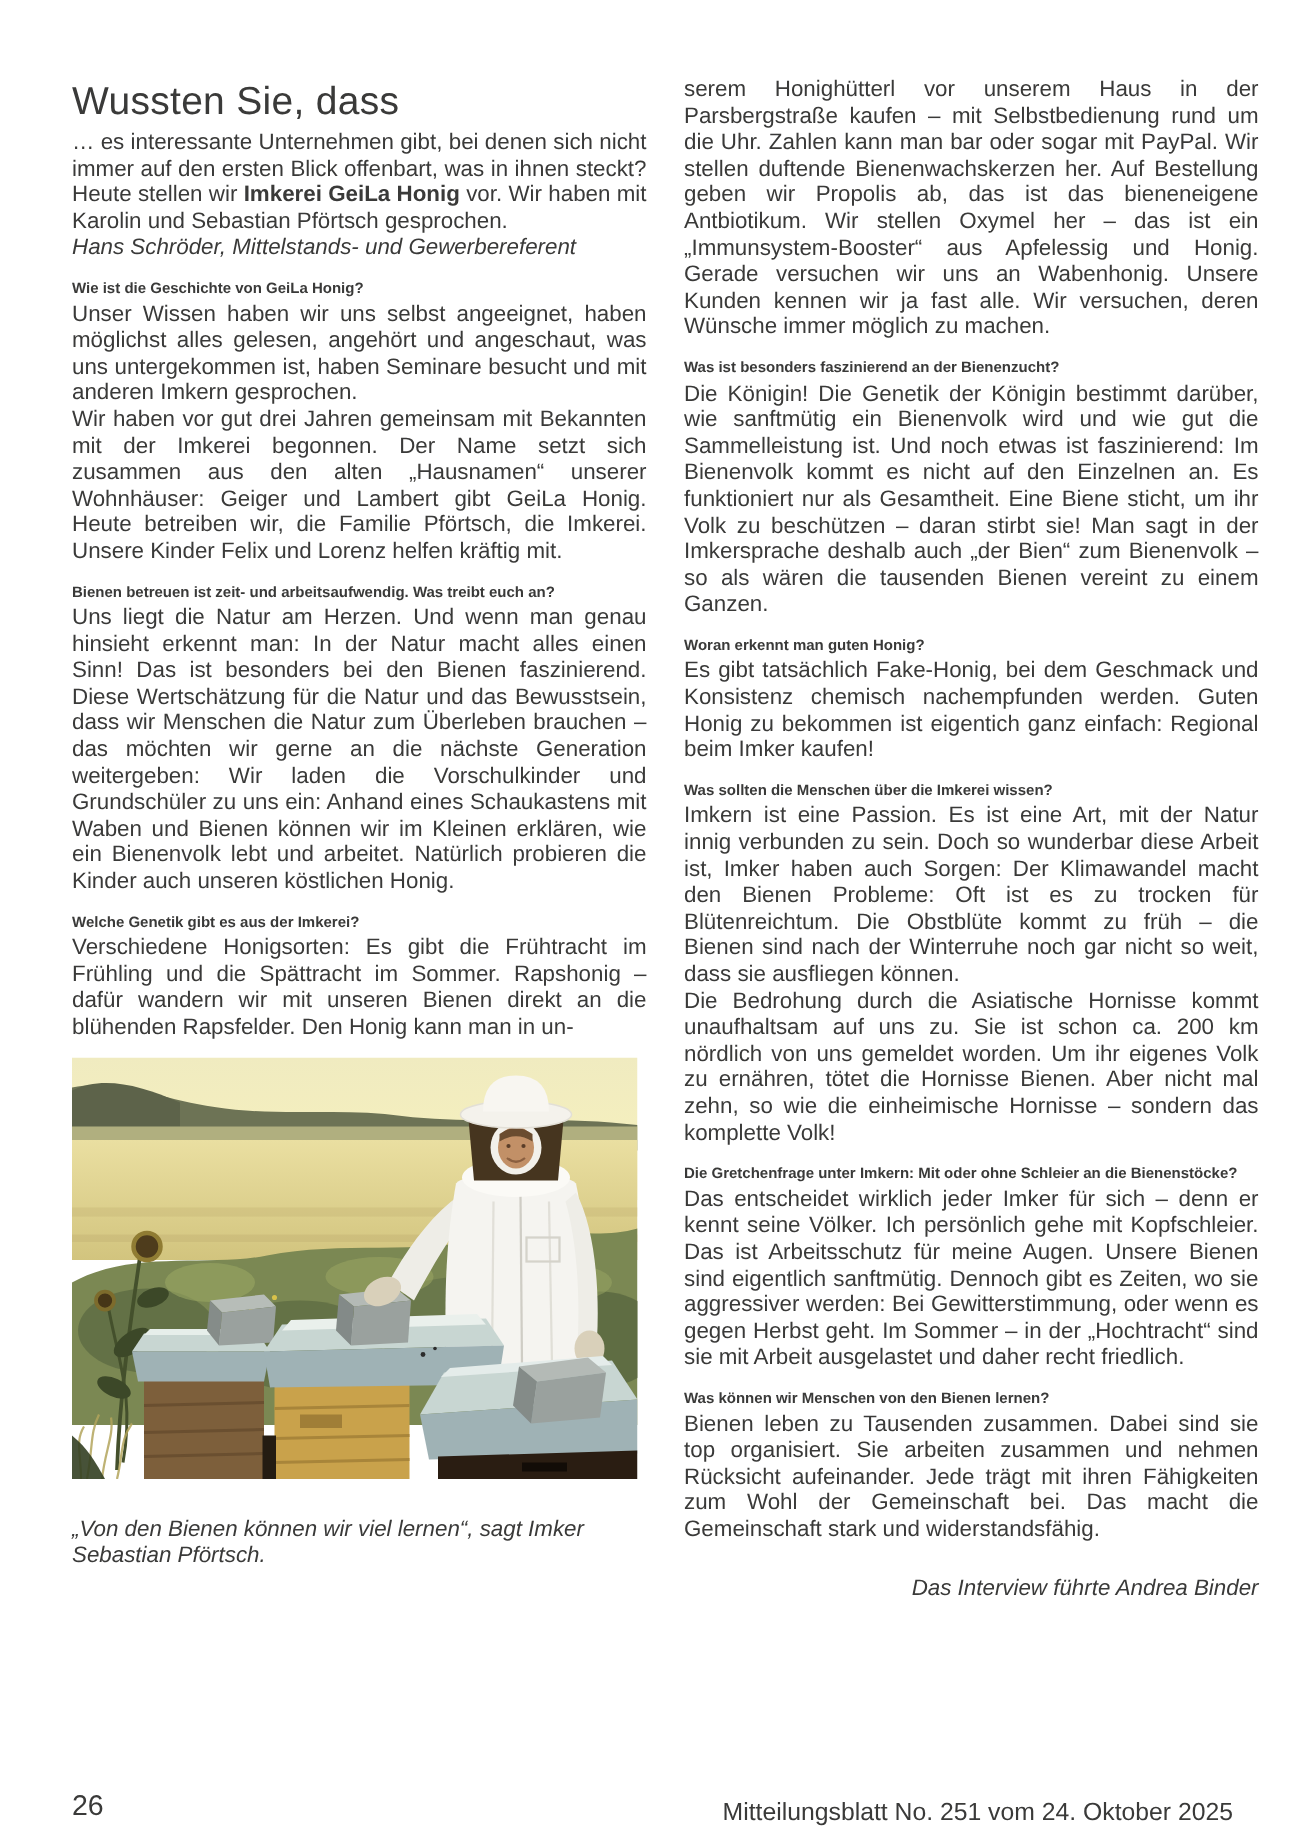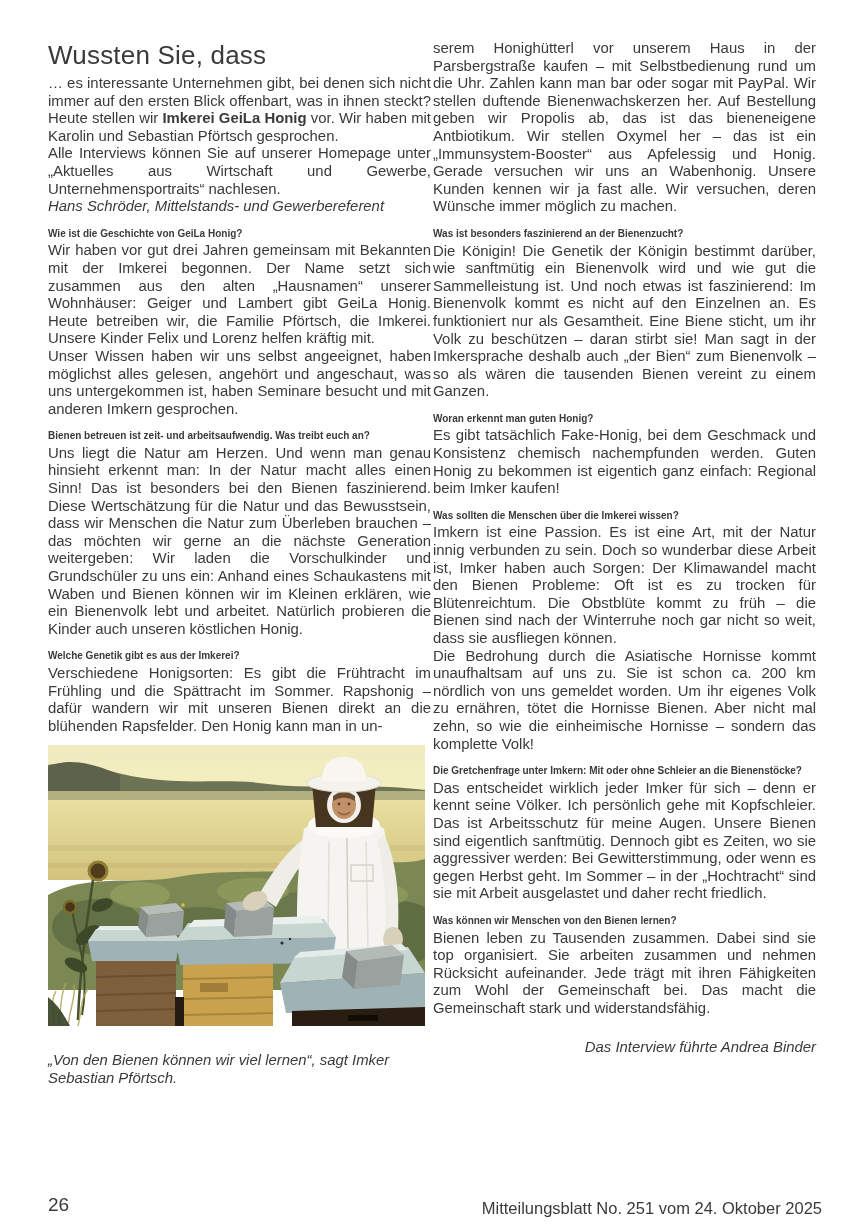--- a/index.html
+++ b/index.html
@@ -7,22 +7,22 @@
     width:862px; height:1232px;
     font-family:"Liberation Sans","DejaVu Sans",sans-serif;
     color:#3a3a39;
     -webkit-font-smoothing:antialiased;
   }
   .page {
     position:relative; width:862px; height:1232px;
     background:#ffffff; overflow:hidden;
   }
   .columns {
-    position:absolute; left:48px; top:40px;
-    display:flex; gap:2px;
+    position:absolute; left:48px; top:52px;
+    display:flex; gap:25px;
   }
   .col {
     width:383px;
     font-size:14.9px; line-height:17.6px;
     text-align:justify;
     hyphens:auto; -webkit-hyphens:auto;
   }
   .col p { margin:0; }
   h1.article-title {
     font-size:26px; font-weight:500; letter-spacing:.2px;
@@ -47,26 +47,25 @@
 </style>
 </head>
 <body>
 
 <div class="page">
   <div class="columns">
 
     <div class="col">
       <h1 class="article-title">Wussten Sie, dass</h1>
       <p><span>… es interessante Unternehmen gibt, bei denen sich nicht immer auf den ersten Blick offenbart, was in ihnen steckt? Heute stellen wir </span><span class="bold">Imkerei GeiLa Honig</span><span> vor. Wir haben mit Karolin und Sebastian Pförtsch gesprochen.</span></p>
-      <p>Alle Interviews können Sie auf unserer Homepage unter „Aktuelles aus Wirtschaft und Gewerbe, Unternehmensportraits“ nachlesen.</p>
       <p class="italic">Hans Schröder, Mittelstands- und Gewerbereferent</p>
 
       <h2 class="q">Wie ist die Geschichte von GeiLa Honig?</h2>
+      <p>Unser Wissen haben wir uns selbst angeeignet, haben möglichst alles gelesen, angehört und angeschaut, was uns untergekommen ist, haben Seminare besucht und mit anderen Imkern gesprochen.</p>
       <p>Wir haben vor gut drei Jahren gemeinsam mit Bekannten mit der Imkerei begonnen. Der Name setzt sich zusammen aus den alten „Hausnamen“ unserer Wohnhäuser: Geiger und Lambert gibt GeiLa Honig. Heute betreiben wir, die Familie Pförtsch, die Imkerei. Unsere Kinder Felix und Lorenz helfen kräftig mit.</p>
-      <p>Unser Wissen haben wir uns selbst angeeignet, haben möglichst alles gelesen, angehört und angeschaut, was uns untergekommen ist, haben Seminare besucht und mit anderen Imkern gesprochen.</p>
 
       <h2 class="q">Bienen betreuen ist zeit- und arbeitsaufwendig. Was treibt euch an?</h2>
       <p>Uns liegt die Natur am Herzen. Und wenn man genau hinsieht erkennt man: In der Natur macht alles einen Sinn! Das ist besonders bei den Bienen faszinierend. Diese Wertschätzung für die Natur und das Bewusstsein, dass wir Menschen die Natur zum Überleben brauchen – das möchten wir gerne an die nächste Generation weitergeben: Wir laden die Vorschulkinder und Grundschüler zu uns ein: Anhand eines Schaukastens mit Waben und Bienen können wir im Kleinen erklären, wie ein Bienenvolk lebt und arbeitet. Natürlich probieren die Kinder auch unseren köstlichen Honig.</p>
 
       <h2 class="q">Welche Genetik gibt es aus der Imkerei?</h2>
       <p>Verschiedene Honigsorten: Es gibt die Frühtracht im Frühling und die Spättracht im Sommer. Rapshonig – dafür wandern wir mit unseren Bienen direkt an die blühenden Rapsfelder. Den Honig kann man in un-</p>
 
       <figure>
         <svg class="photo" viewBox="0 0 377 281" xmlns="http://www.w3.org/2000/svg">
           <defs>

